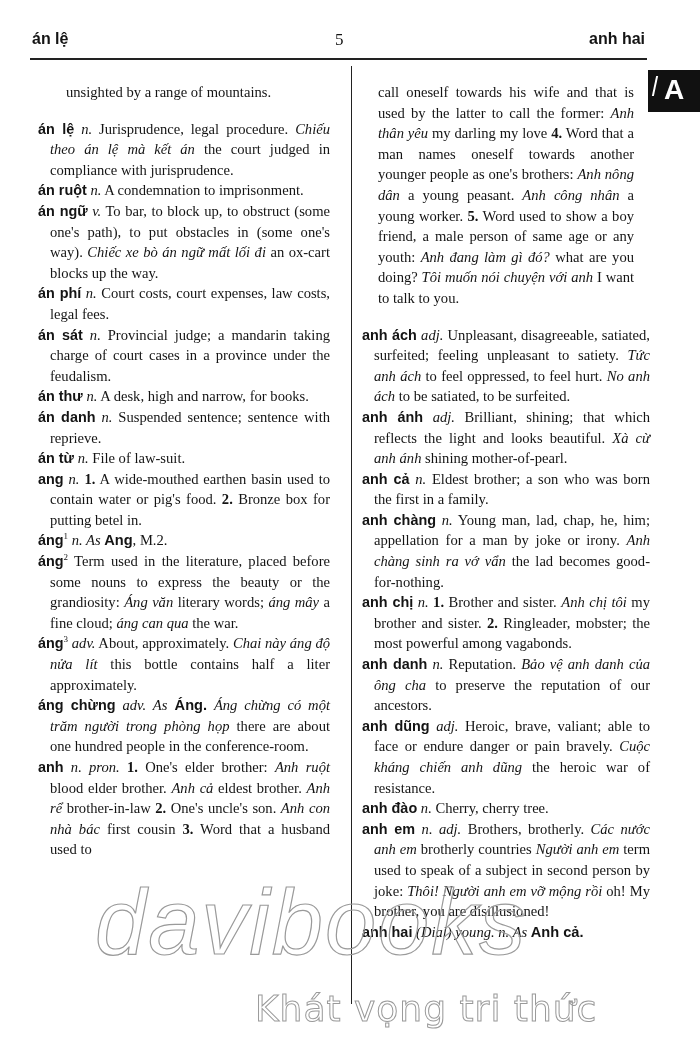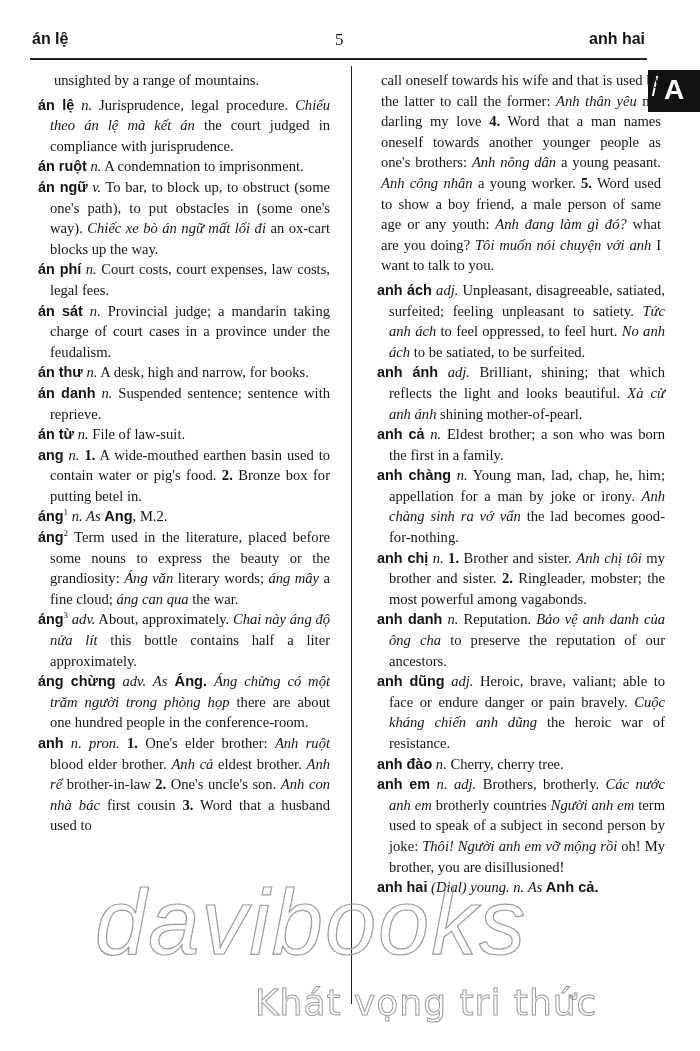--- a/index.html
+++ b/index.html
@@ -10,32 +10,32 @@
     .hdr-left { left: 2px; }
     .hdr-right { right: 0; }
     .hdr-num { position: absolute; left: 305px; top: 2px; font-family: "Liberation Serif", serif; font-size: 17px; }
     .hdr-rule { position: absolute; left: 30px; top: 58px; width: 617px; height: 2px; background: #222; }
     .col-divider { position: absolute; left: 351px; top: 66px; width: 1px; height: 938px; background: #222; }
     .thumb-tab { position: absolute; left: 648px; top: 70px; width: 52px; height: 42px; background: #111; }
     .thumb-letter { position: absolute; left: 16px; top: 4px; color: #fff; font-family: "Liberation Sans", sans-serif; font-weight: bold; font-size: 28px; }
     .thumb-mark { position: absolute; left: 6px; top: 6px; width: 2px; height: 20px; background: #fff; transform: skewX(-12deg); }
     .col { position: absolute; top: 66px; font-family: "Liberation Serif", serif; font-size: 14.6px; line-height: 20.6px; text-align: justify; }
     .col-left { left: 38px; width: 292px; }
-    .col-right { left: 377px; width: 288px; }
+    .col-right { left: 362px; width: 288px; }
     .entry { padding-left: 12px; text-indent: -12px; margin: 0; }
-    .cont { padding-left: 12px; margin: 4px; }
+    .cont { padding-left: 12px; margin: 16px; }
     .hw { font-family: "Liberation Sans", sans-serif; font-weight: bold; font-size: 14.4px; }
     .pos { font-style: italic; }
     .ex { font-style: italic; }
     .num { font-weight: bold; }
     .xref { font-family: "Liberation Sans", sans-serif; font-weight: bold; }
     sup { font-size: 9px; line-height: 0; }
     .watermark { position: absolute; left: 95px; top: 870px; width: 520px; height: 180px; pointer-events: none; }
     .wm-main { position: absolute; left: 0; top: 0; font-family: "Liberation Sans", sans-serif; font-size: 92px; color: transparent; -webkit-text-stroke: 1.2px #9a9a9a; letter-spacing: 2px; font-style: italic; }
-    .wm-sub { position: absolute; left: 160px; top: 112px; font-family: "DejaVu Sans", sans-serif; font-size: 36px; color: transparent; -webkit-text-stroke: 1px #9a9a9a; letter-spacing: 1px; }
+    .wm-sub { position: absolute; left: 160px; top: 118px; font-family: "DejaVu Sans", sans-serif; font-size: 36px; color: transparent; -webkit-text-stroke: 1px #9a9a9a; letter-spacing: 1px; }
   </style>
 </head>
 <body>
 
 <div class="page">
 
   <div class="header">
     <span class="hdr-left">án lệ</span>
     <span class="hdr-num">5</span>
     <span class="hdr-right">anh hai</span>

